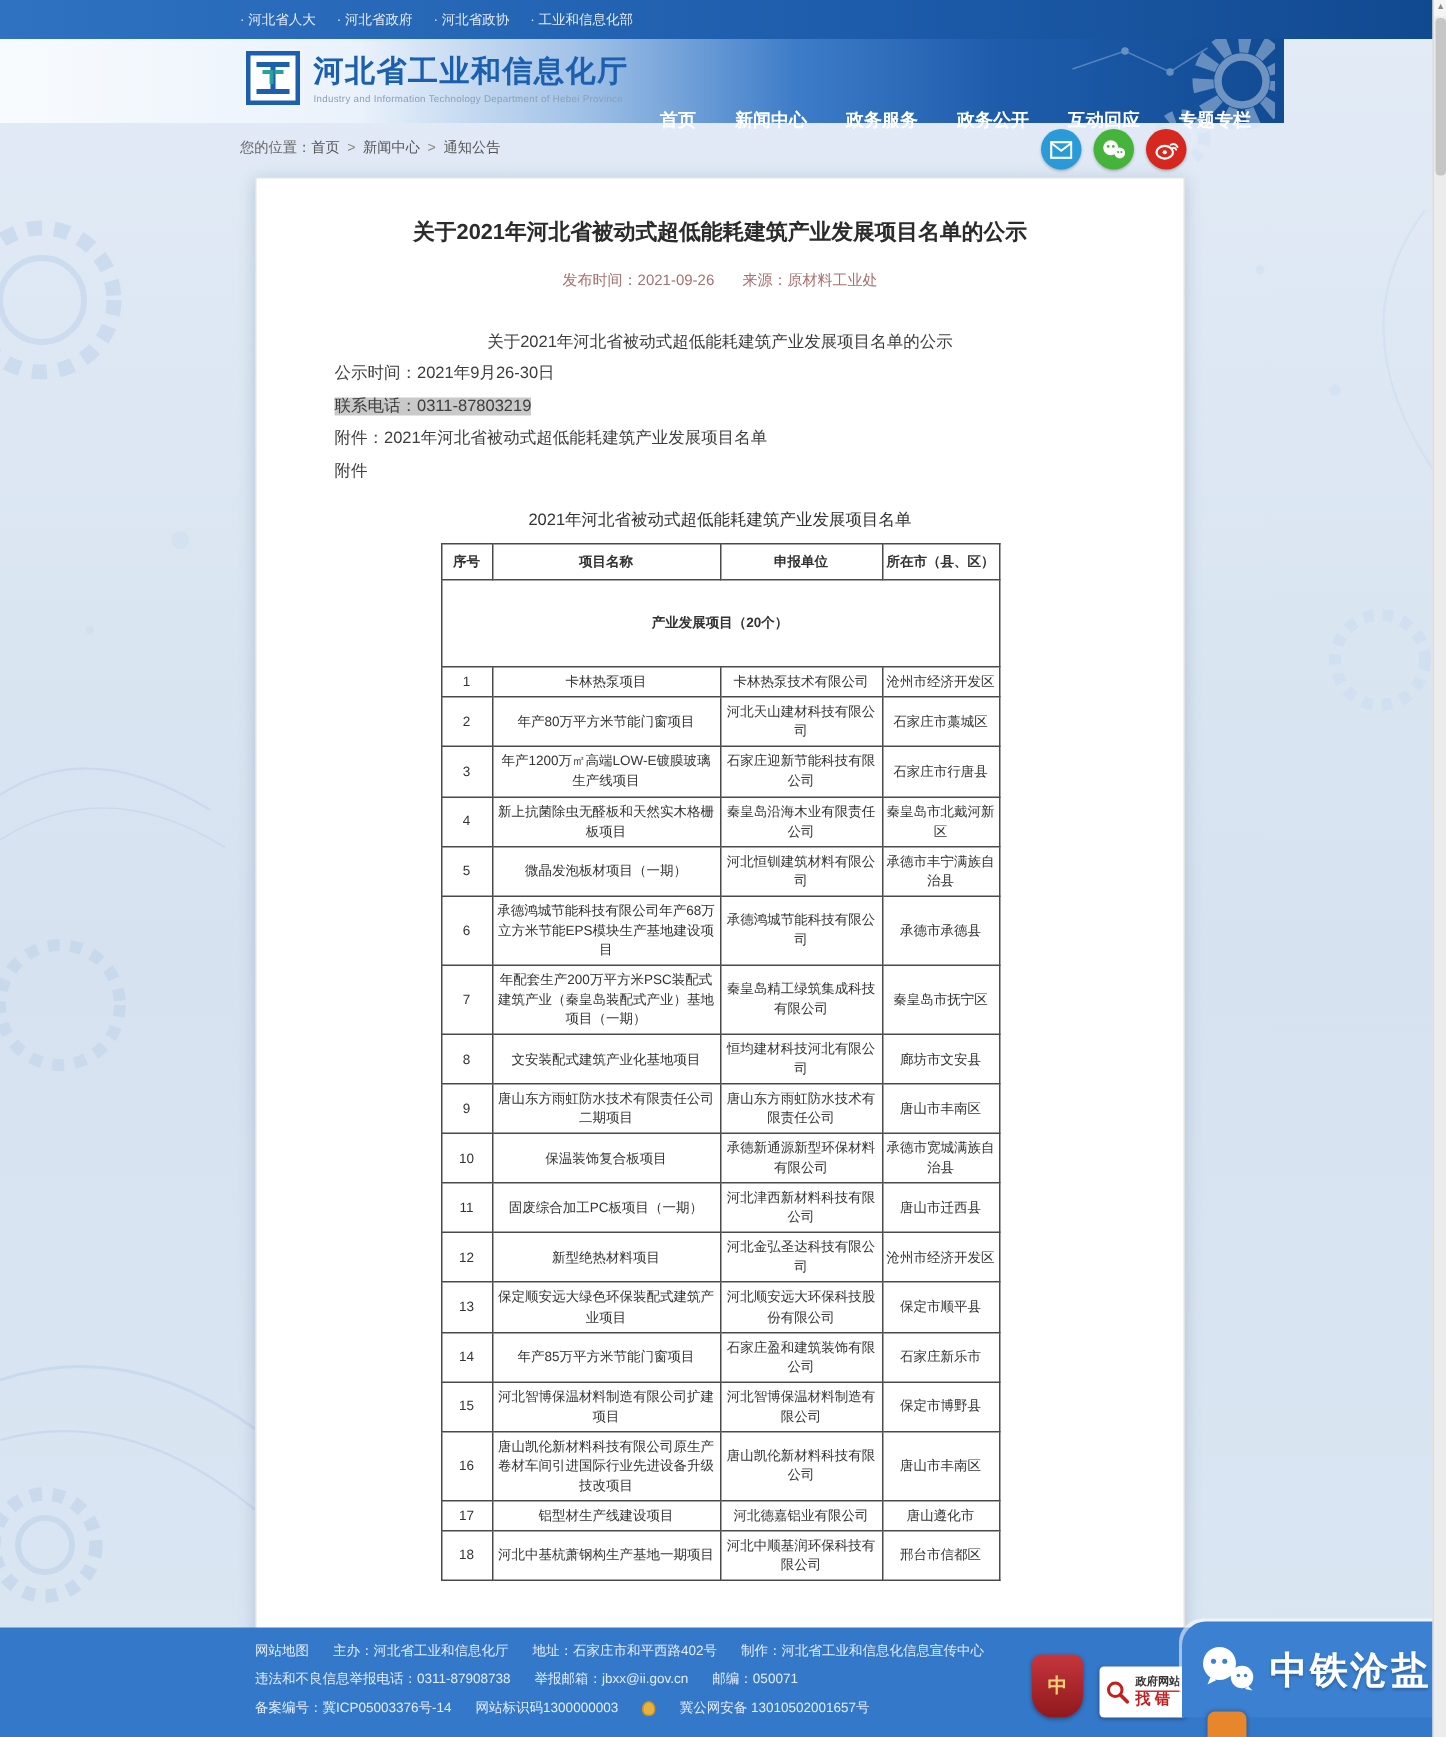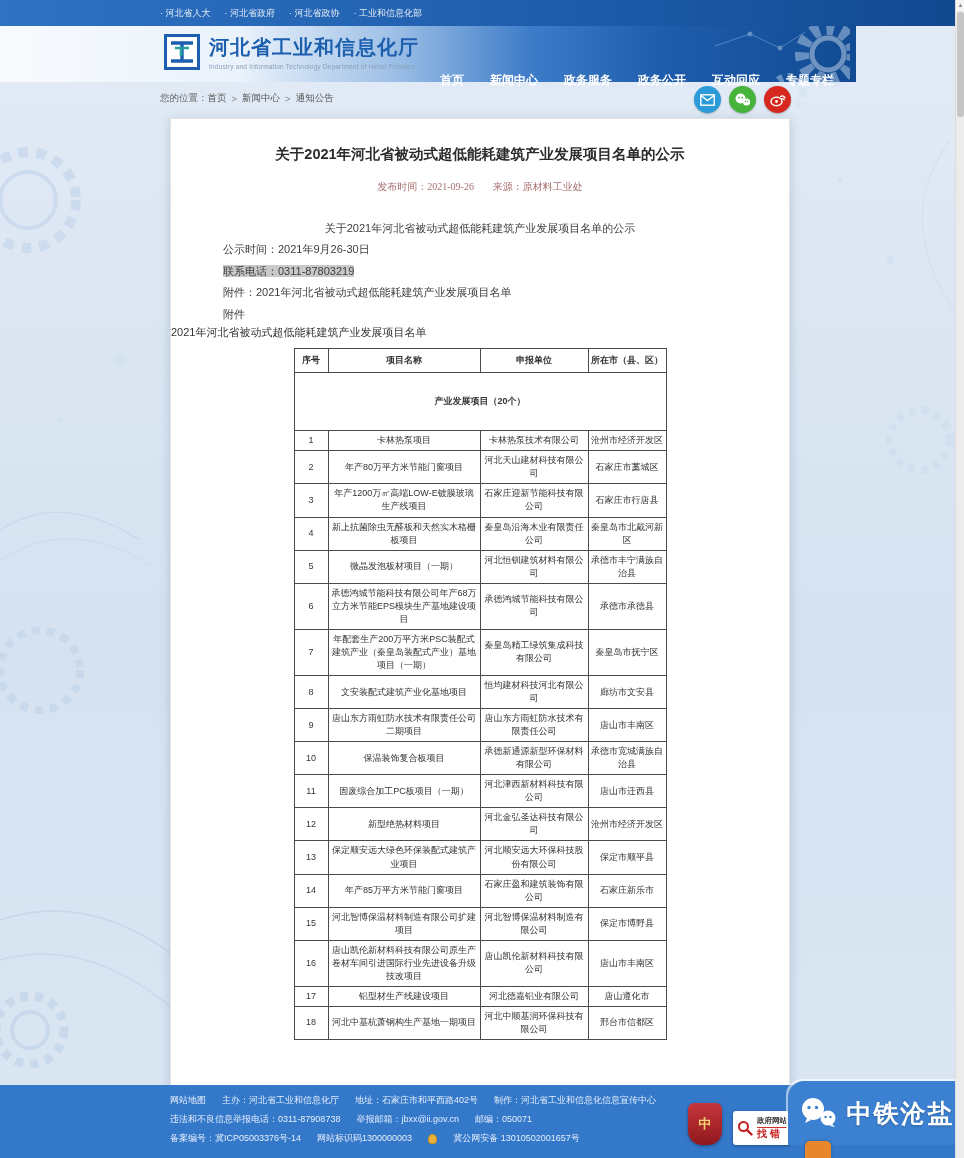--- a/index.html
+++ b/index.html
@@ -33,27 +33,27 @@
   .crumbrow .bc-item{color:#555;cursor:pointer;}
   .crumbrow .sep{margin:0 5px;color:#888;}
   .share{position:absolute;left:694px;top:86px;display:flex;gap:8px;}
   .share .dot{width:27px;height:27px;border-radius:50%;display:flex;align-items:center;justify-content:center;cursor:pointer;box-shadow:0 1px 2px rgba(0,0,0,.25);}
   .dot.mail{background:#2a9bd8;} .dot.wc{background:#46b43a;} .dot.wb{background:#d6281e;}
   
   .card{position:absolute;left:170px;top:118px;width:620px;height:1075px;background:#fff;
     border:1px solid #e3e3e3;box-shadow:0 2px 10px rgba(60,90,130,.25);overflow:hidden;}
   .card h1{margin-top:26px;text-align:center;font-size:14.5px;font-weight:bold;color:#2b2b2b;}
   .meta{margin-top:16px;text-align:center;font-size:10px;color:#a86f6f;}
-  .meta span{margin:0 8px;font-family:Liberation Serif, serif;}
+  .meta span{margin:0 8px;}
   .bodytext{margin:24px 30px 0 30px;font-size:11px;color:#3d3d3d;line-height:1.95;}
   .bodytext .centerline{text-align:center;}
   .bodytext .para{text-indent:2em;text-align:justify;margin-top:2px;}
   .bodytext .iline{text-indent:2em;}
   .bodytext .hl-gray{background:#c9c9c9;}
-  .tbl-title{text-align:left;font-size:11px;color:#333;}
+  .tbl-title{margin-top:14px;text-align:center;font-size:11px;color:#333;}
   table.list{margin:8px auto 0 auto;border-collapse:collapse;width:340px;table-layout:fixed;}
   table.list th,table.list td{border:1px solid #4a4a4a;font-size:9px;line-height:1.45;text-align:center;
     padding:3px 2px;color:#333;word-break:break-all;}
   table.list th{font-weight:bold;padding:5px 2px;}
   table.list td.sec{font-weight:bold;padding:22px 2px;margin-left:36px;}
   col.c-no{width:34px;} col.c-name{width:152px;} col.c-app{width:108px;} col.c-loc{width:78px;}
   
   .footer{position:absolute;left:0;top:1085px;width:964px;height:73px;background:#3478ca;}
   .footer .flines{position:absolute;left:170px;top:9px;font-size:9px;color:#e4eefb;}
   .footer .fline{margin-bottom:6px;display:flex;align-items:center;flex-wrap:nowrap;}

